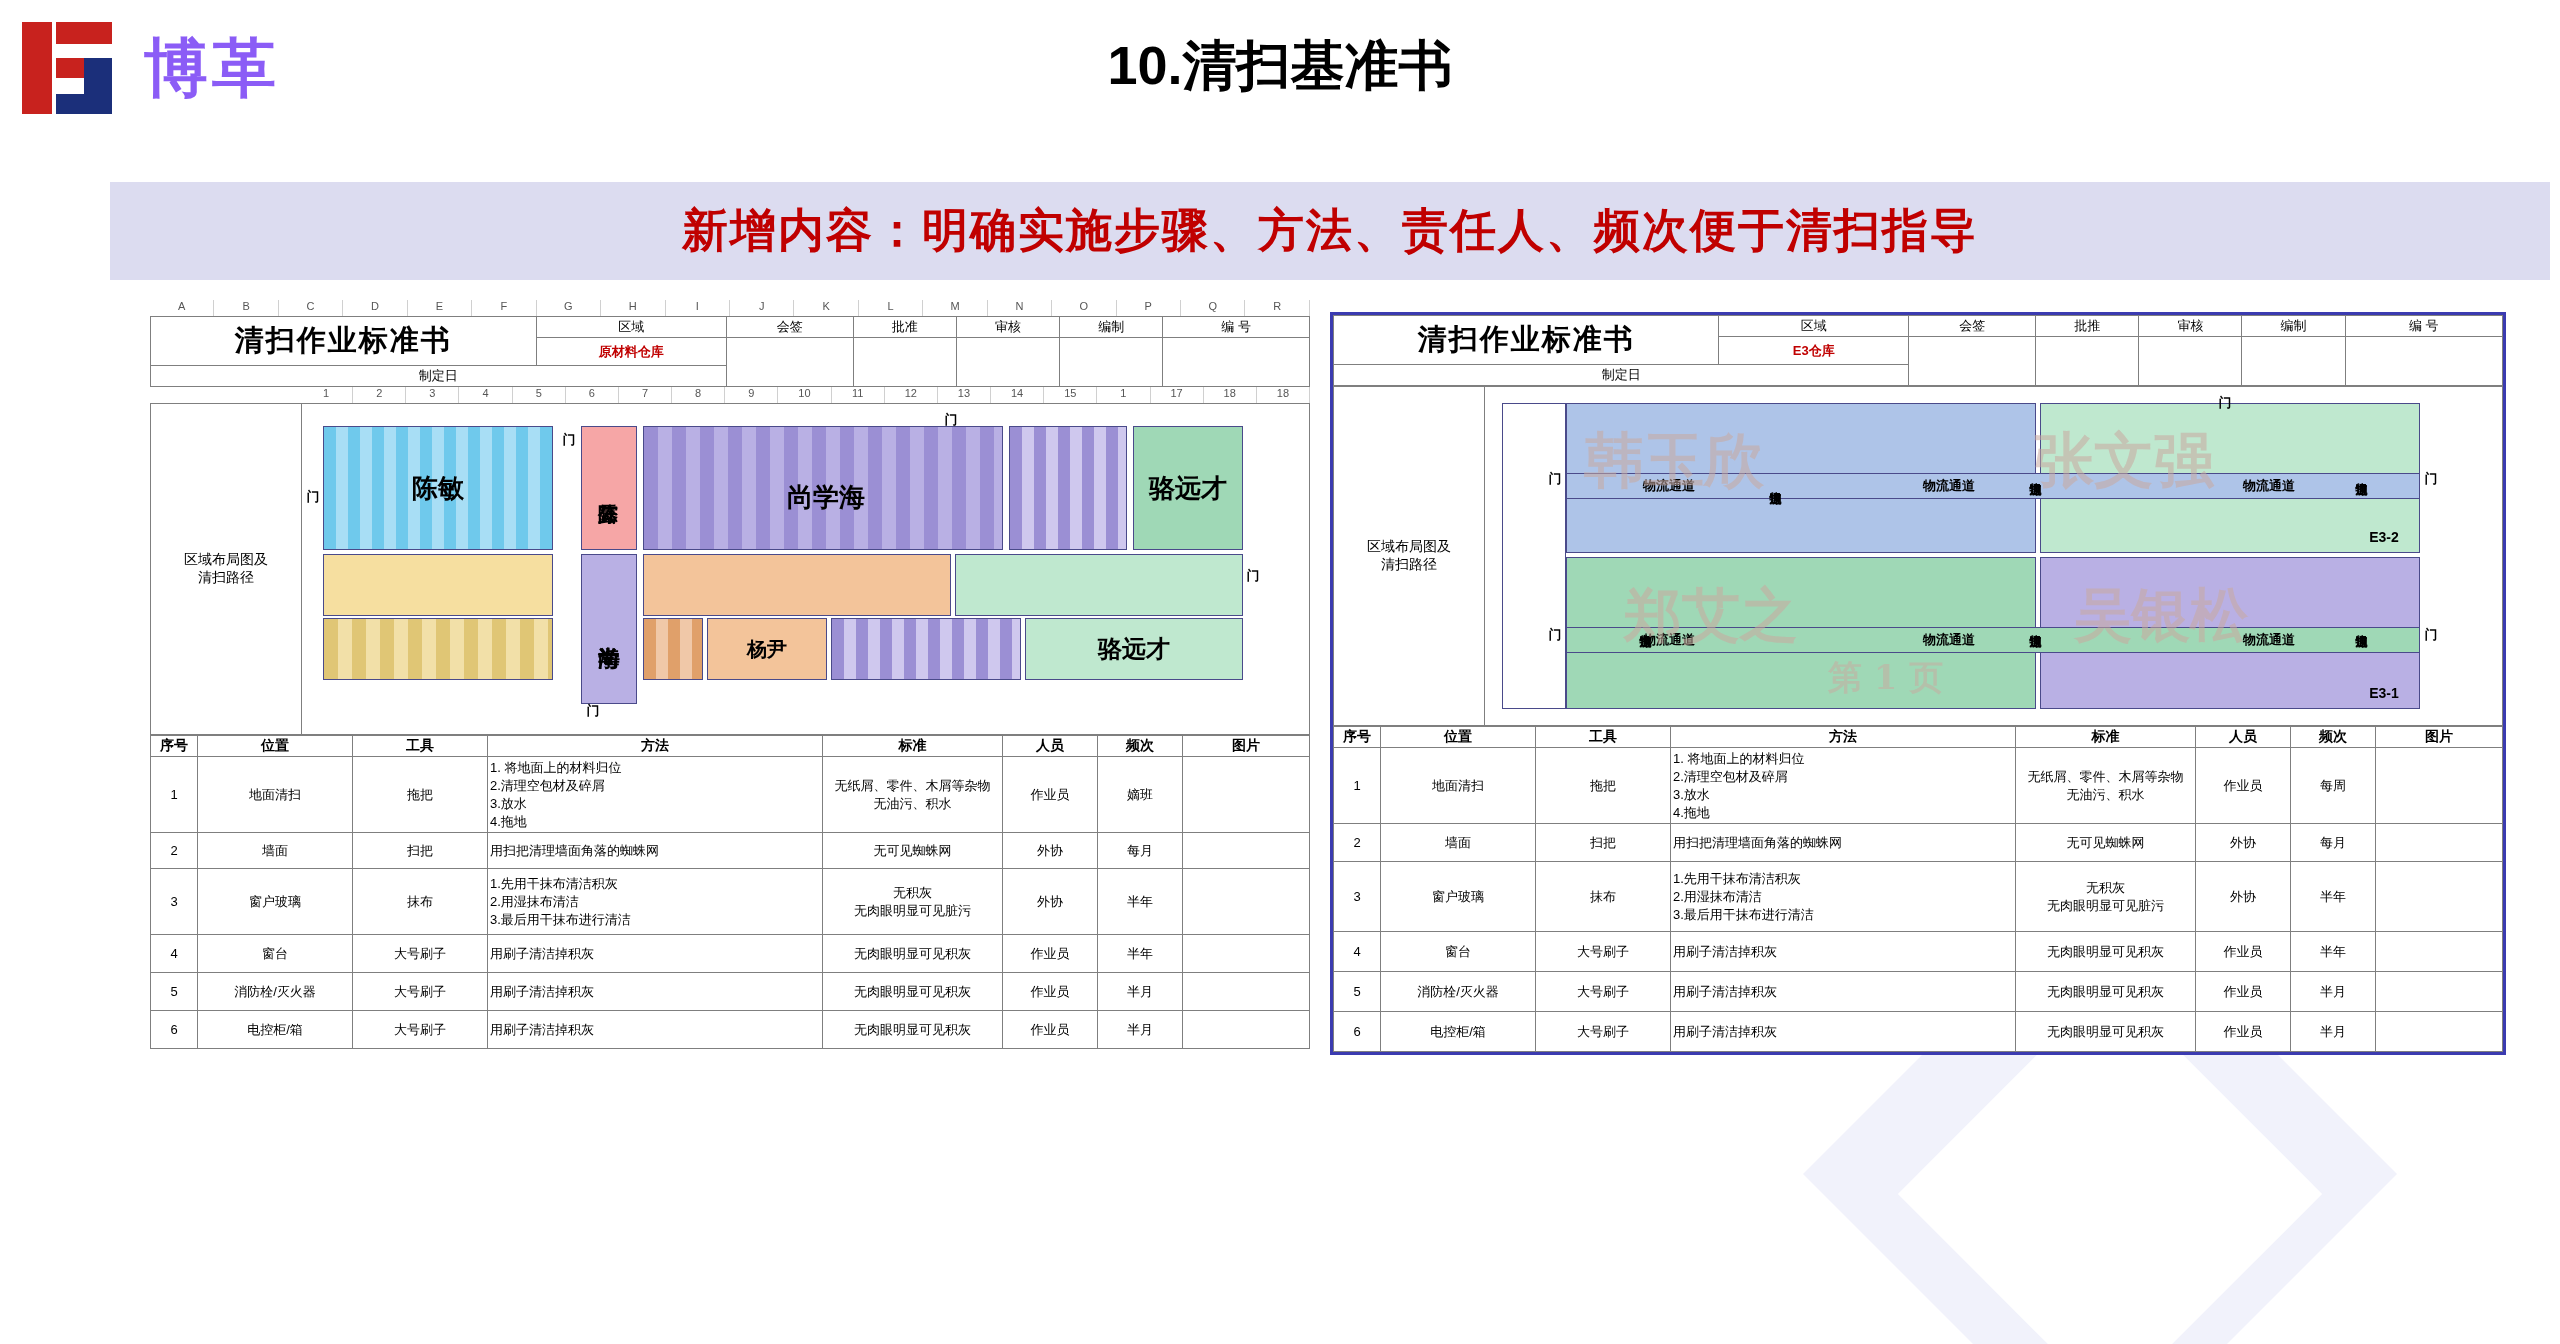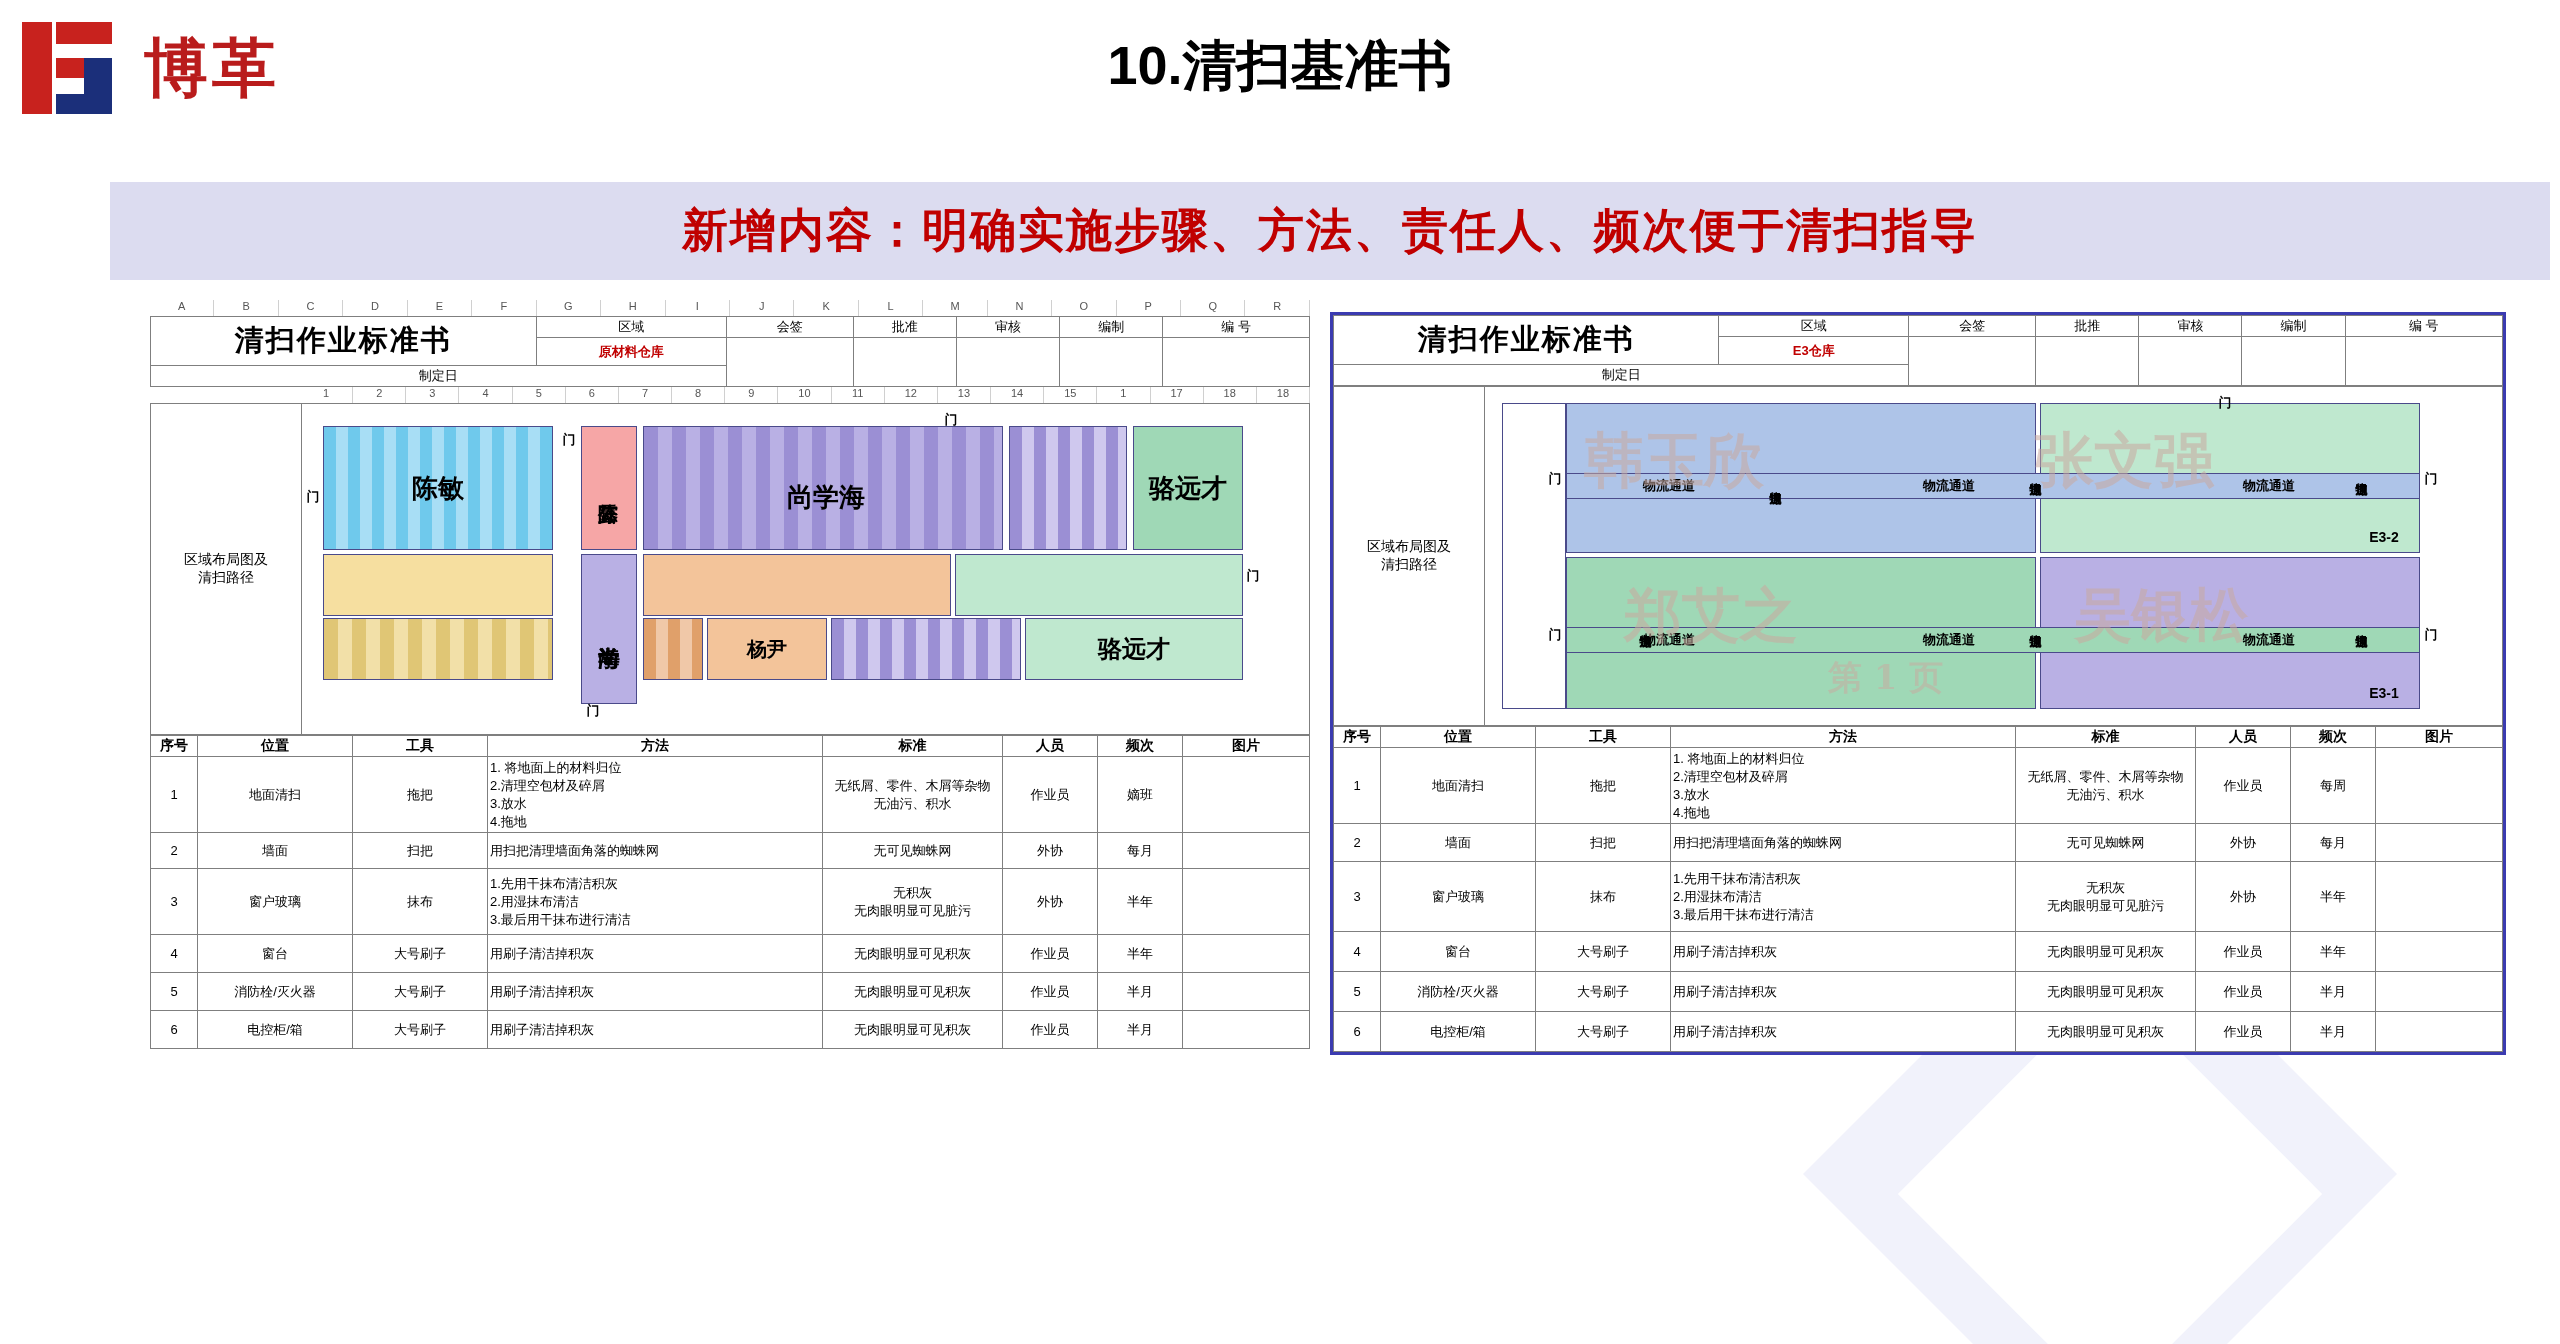--- a/index.html
+++ b/index.html
@@ -11,21 +11,21 @@
   }
   
   .logo-wrap{position:absolute;left:22px;top:22px;display:flex;align-items:center;gap:14px;}
   .logo-mark{width:108px;height:92px;position:relative;}
   .logo-mark .bar{position:absolute;background:#c8221e;}
   .logo-mark .b1{left:0;top:0;width:30px;height:92px;}
   .logo-mark .b2{left:34px;top:0;width:56px;height:22px;}
   .logo-mark .b3{left:34px;top:36px;width:46px;height:20px;}
   .logo-mark .b4{left:62px;top:36px;width:28px;height:56px;background:#1b2f7a;}
   .logo-mark .b5{left:34px;top:72px;width:34px;height:20px;background:#1b2f7a;}
-  .logo-text{font-size:64px;font-weight:bold;color:#b91c1c;letter-spacing:4px;line-height:1;}
+  .logo-text{font-size:64px;font-weight:bold;color:#8b5cf6;letter-spacing:4px;line-height:1;}
   .page-title{
     position:absolute;left:0;right:0;top:30px;text-align:center;
     font-size:54px;font-weight:bold;color:#000;
   }
   .banner{
     position:absolute;left:110px;top:182px;width:2440px;height:98px;
     background:#dcdcf0;display:flex;align-items:center;justify-content:center;
   }
   .banner span{font-size:46px;font-weight:bold;color:#c00000;letter-spacing:2px;}
 

